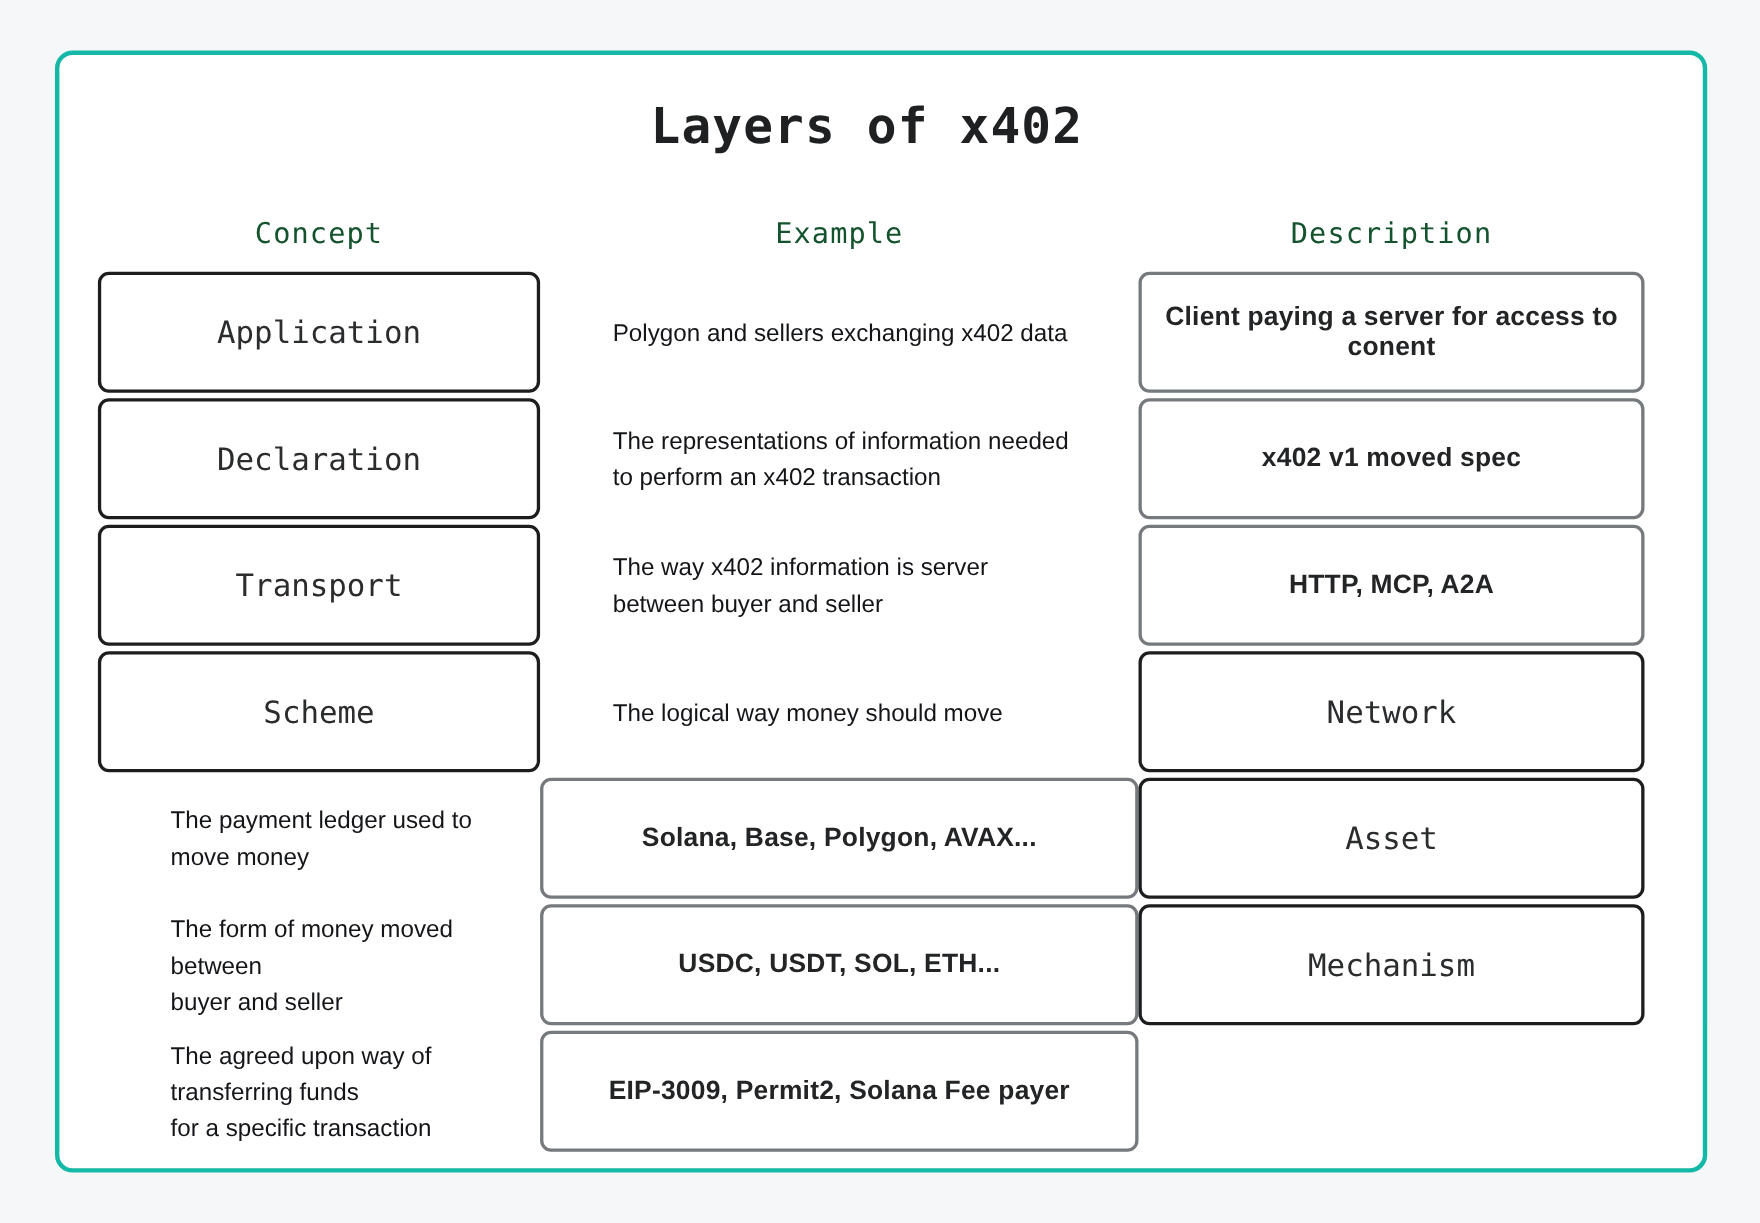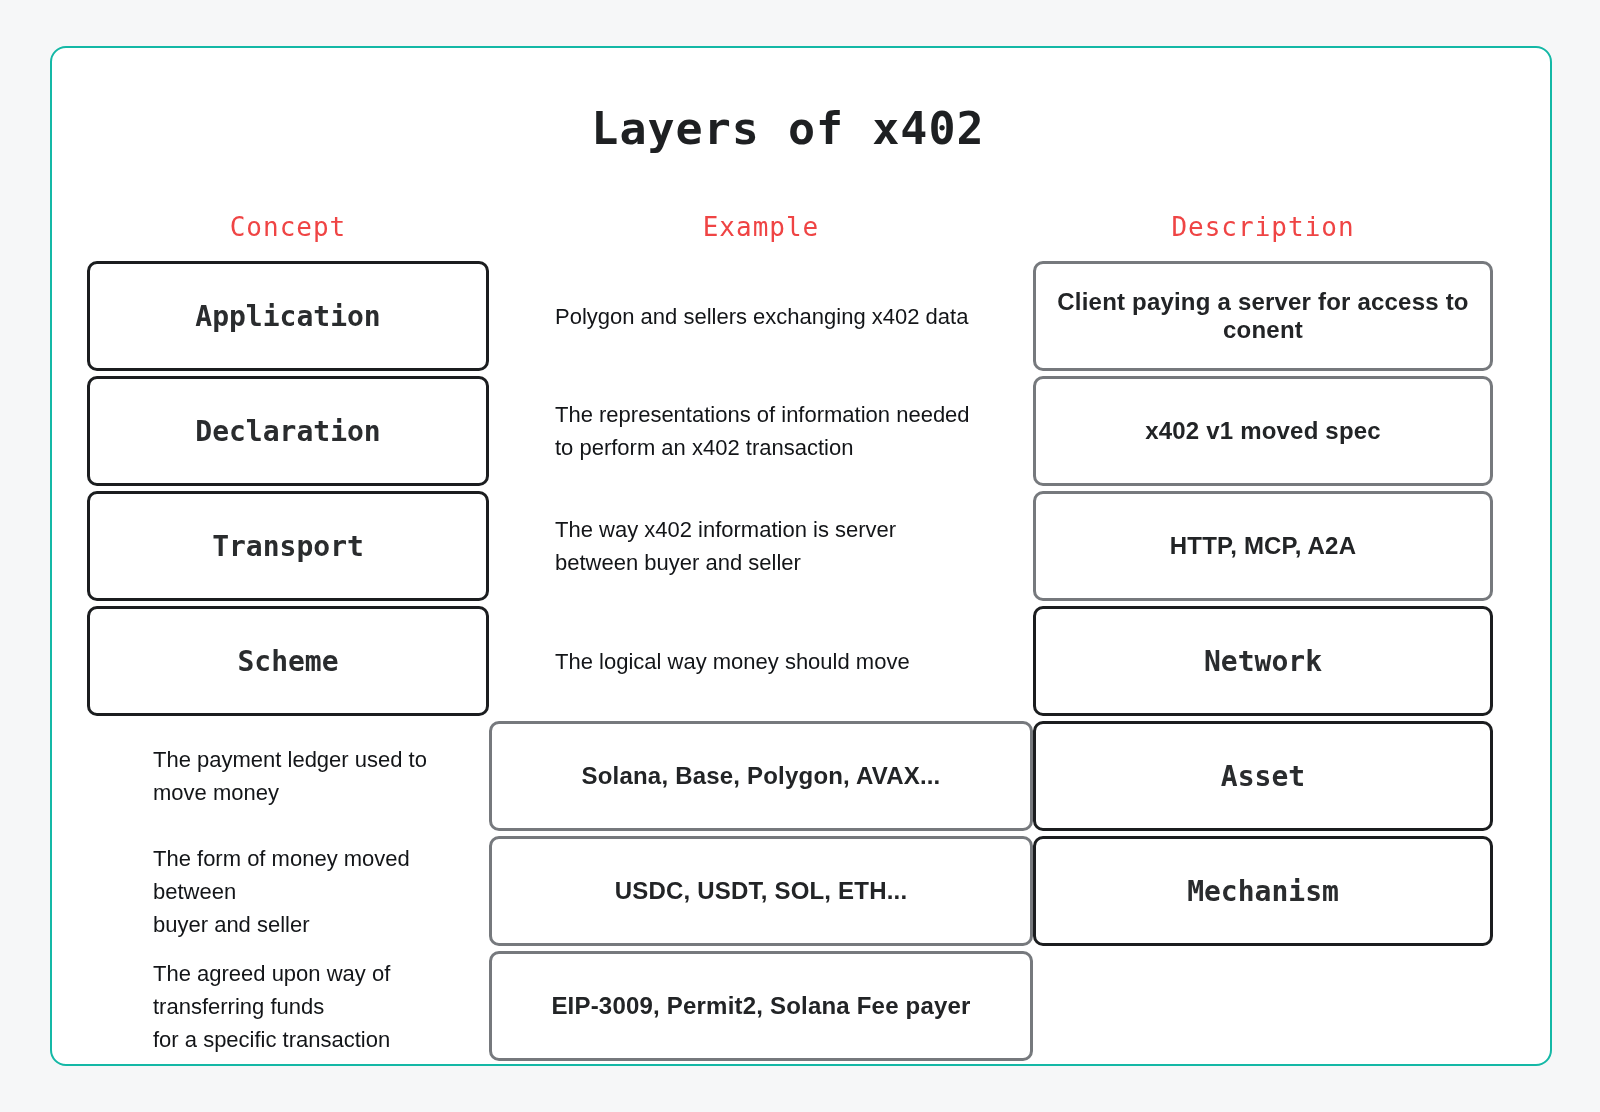--- a/index.html
+++ b/index.html
@@ -10,23 +10,23 @@
     width: 1600px;
     height: 1112px;
     overflow: hidden;
   }
   .card {
     box-sizing: border-box;
     width: 1502px;
     height: 1020px;
     margin: 46px auto 0 50px;
     background: #ffffff;
-    border: 2px solid #14b8a6;
+    border: 4px solid #14b8a6;
     border-radius: 16px;
-    padding: 28px 61px 0 35px;
+    padding: 12px 61px 0 35px;
   }
   .title {
     margin: 26px 0 0 0;
     text-align: center;
     font-family: "DejaVu Sans Mono", monospace;
     font-size: 45px;
     font-weight: 700;
     line-height: 1.2;
     color: #1e2022;
     letter-spacing: 1px;
@@ -37,37 +37,37 @@
     grid-template-rows: 100px repeat(7, 110px);
     row-gap: 5px;
   }
   .col-header {
     align-self: end;
     padding-bottom: 14px;
     text-align: center;
     font-family: "DejaVu Sans Mono", monospace;
     font-size: 26px;
     font-weight: 500;
-    color: #ef4444;
+    color: #14532d;
     letter-spacing: 1px;
     margin-top: 19px;
   }
   .concept-box {
     box-sizing: border-box;
     border: 3.5px solid #1b1d1f;
     border-radius: 10px;
     background: #ffffff;
     display: flex;
     align-items: center;
     justify-content: center;
   }
   .concept-label {
     font-family: "DejaVu Sans Mono", monospace;
     font-size: 28px;
-    font-weight: 700;
+    font-weight: 400;
     color: #2a2c2e;
   }
   .desc-cell {
     display: flex;
     align-items: center;
     padding-left: 66px;
     padding-right: 20px;
   }
   .desc-text {
     font-size: 22px;

